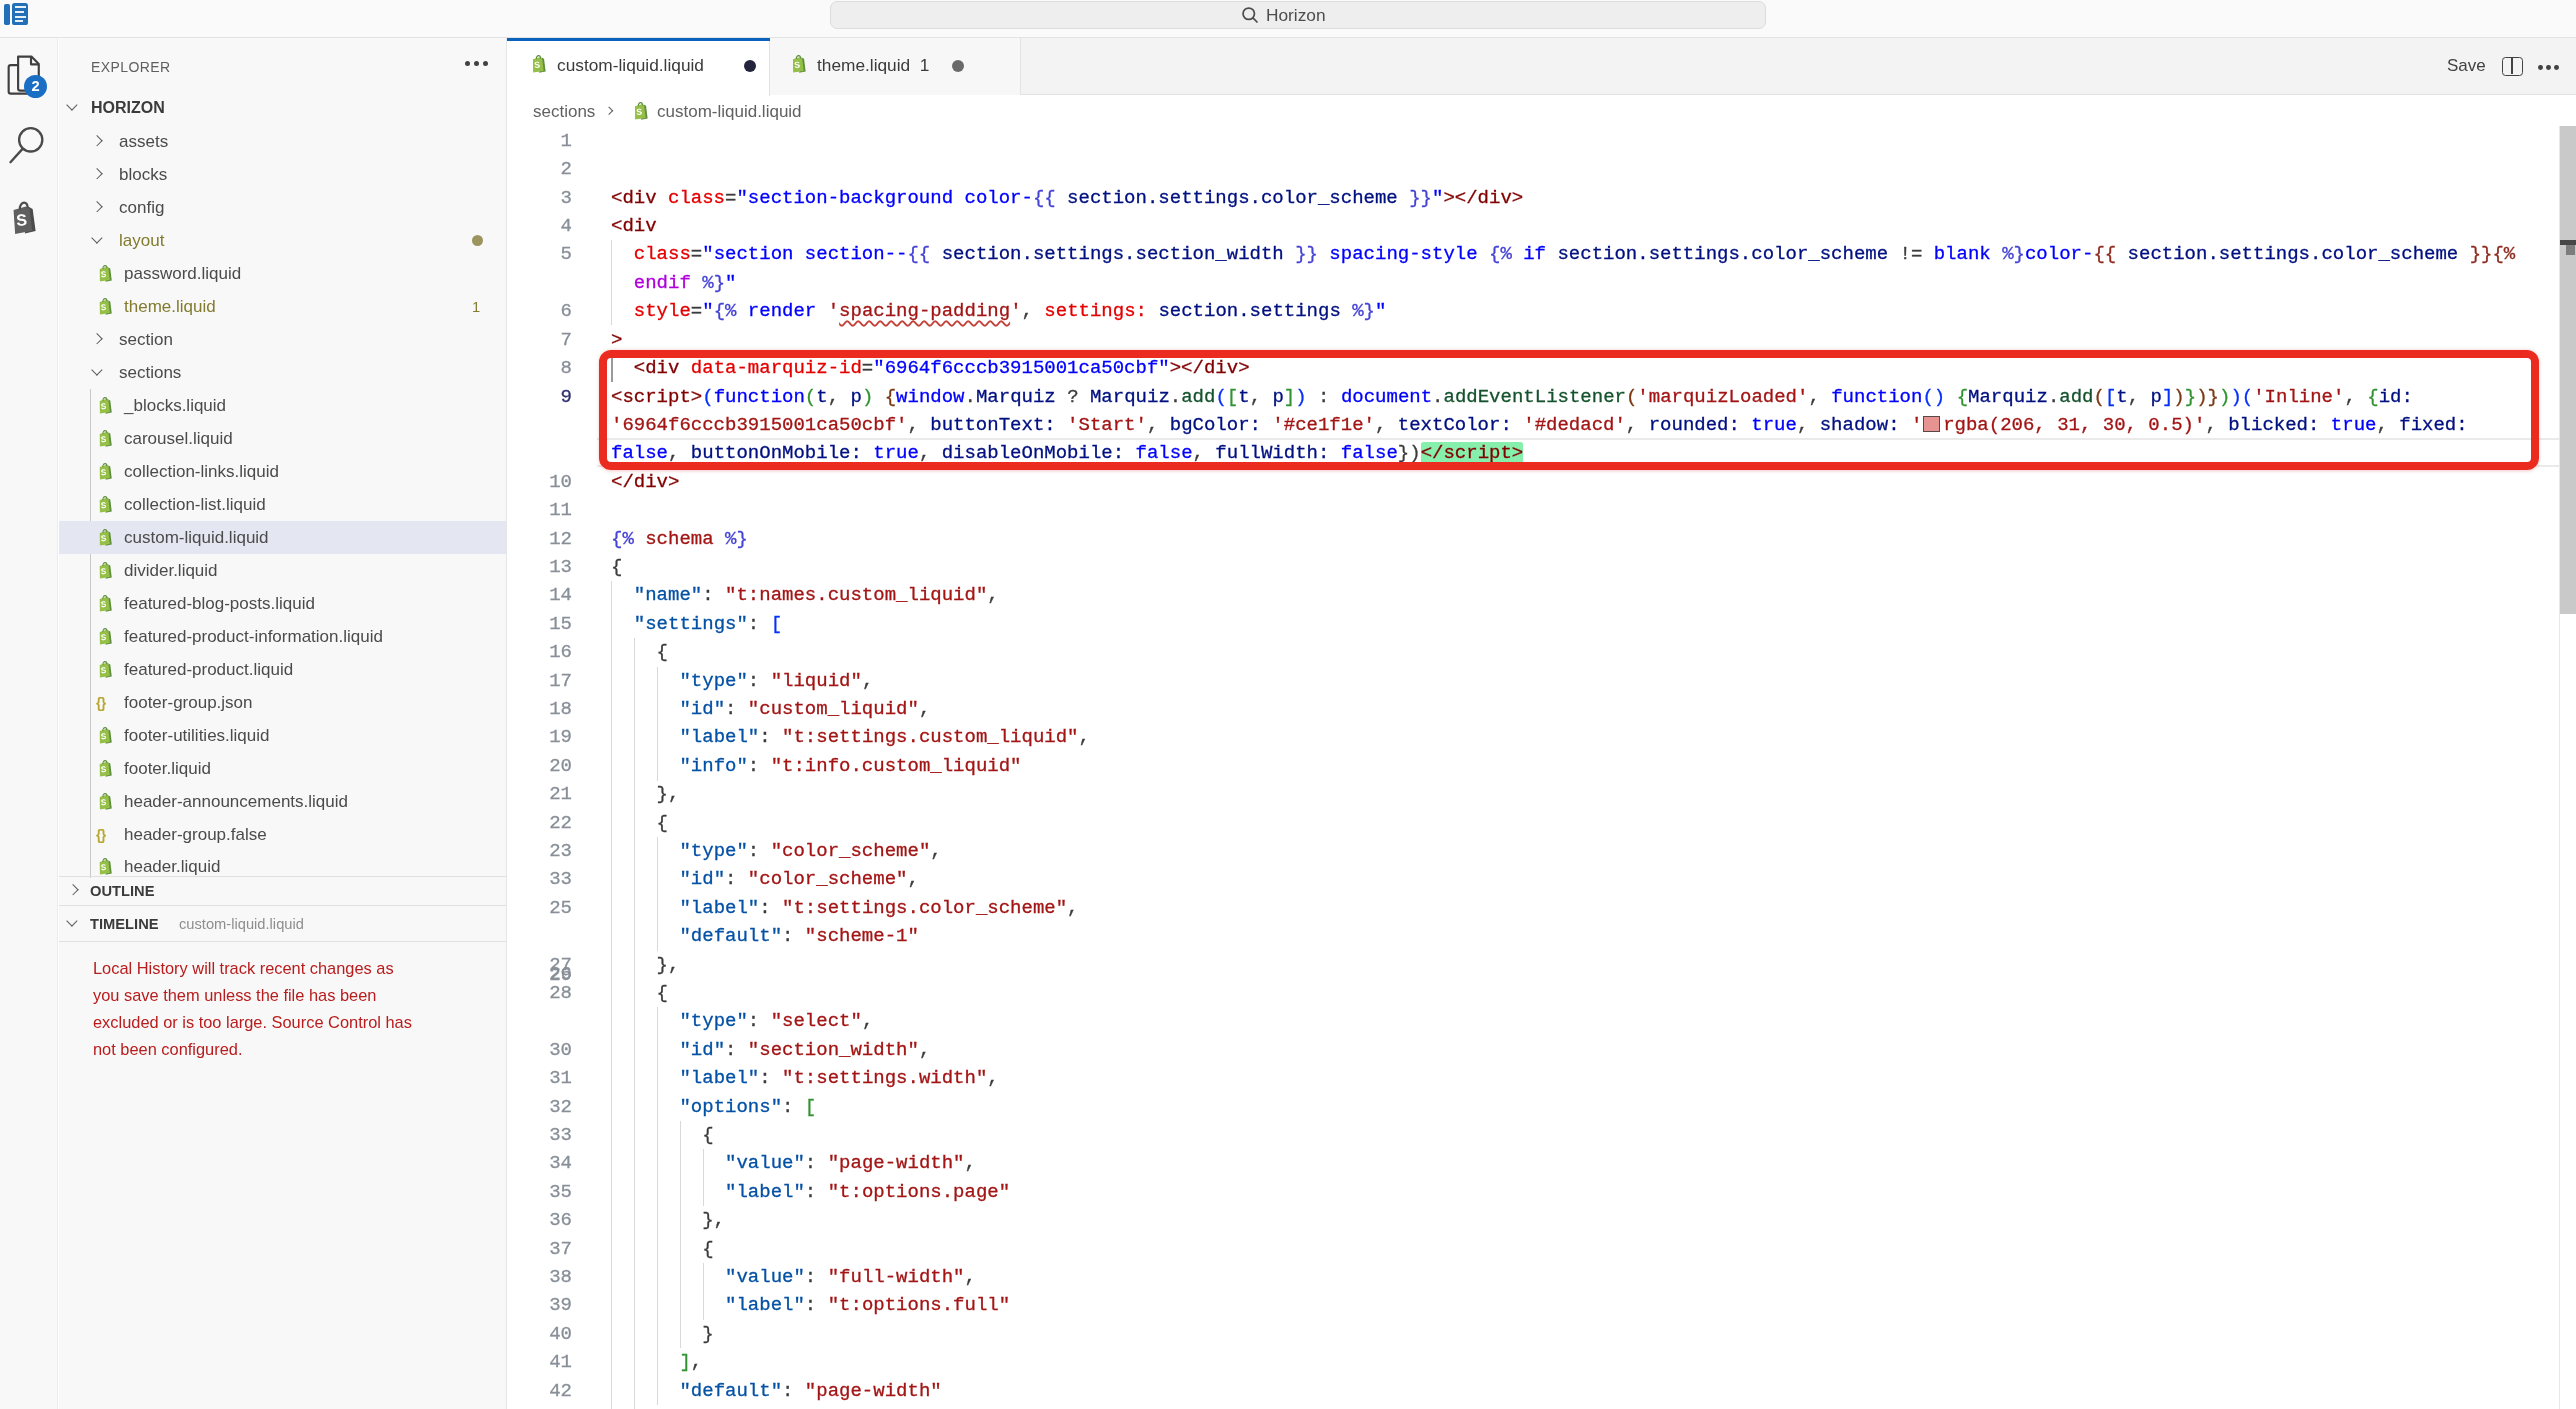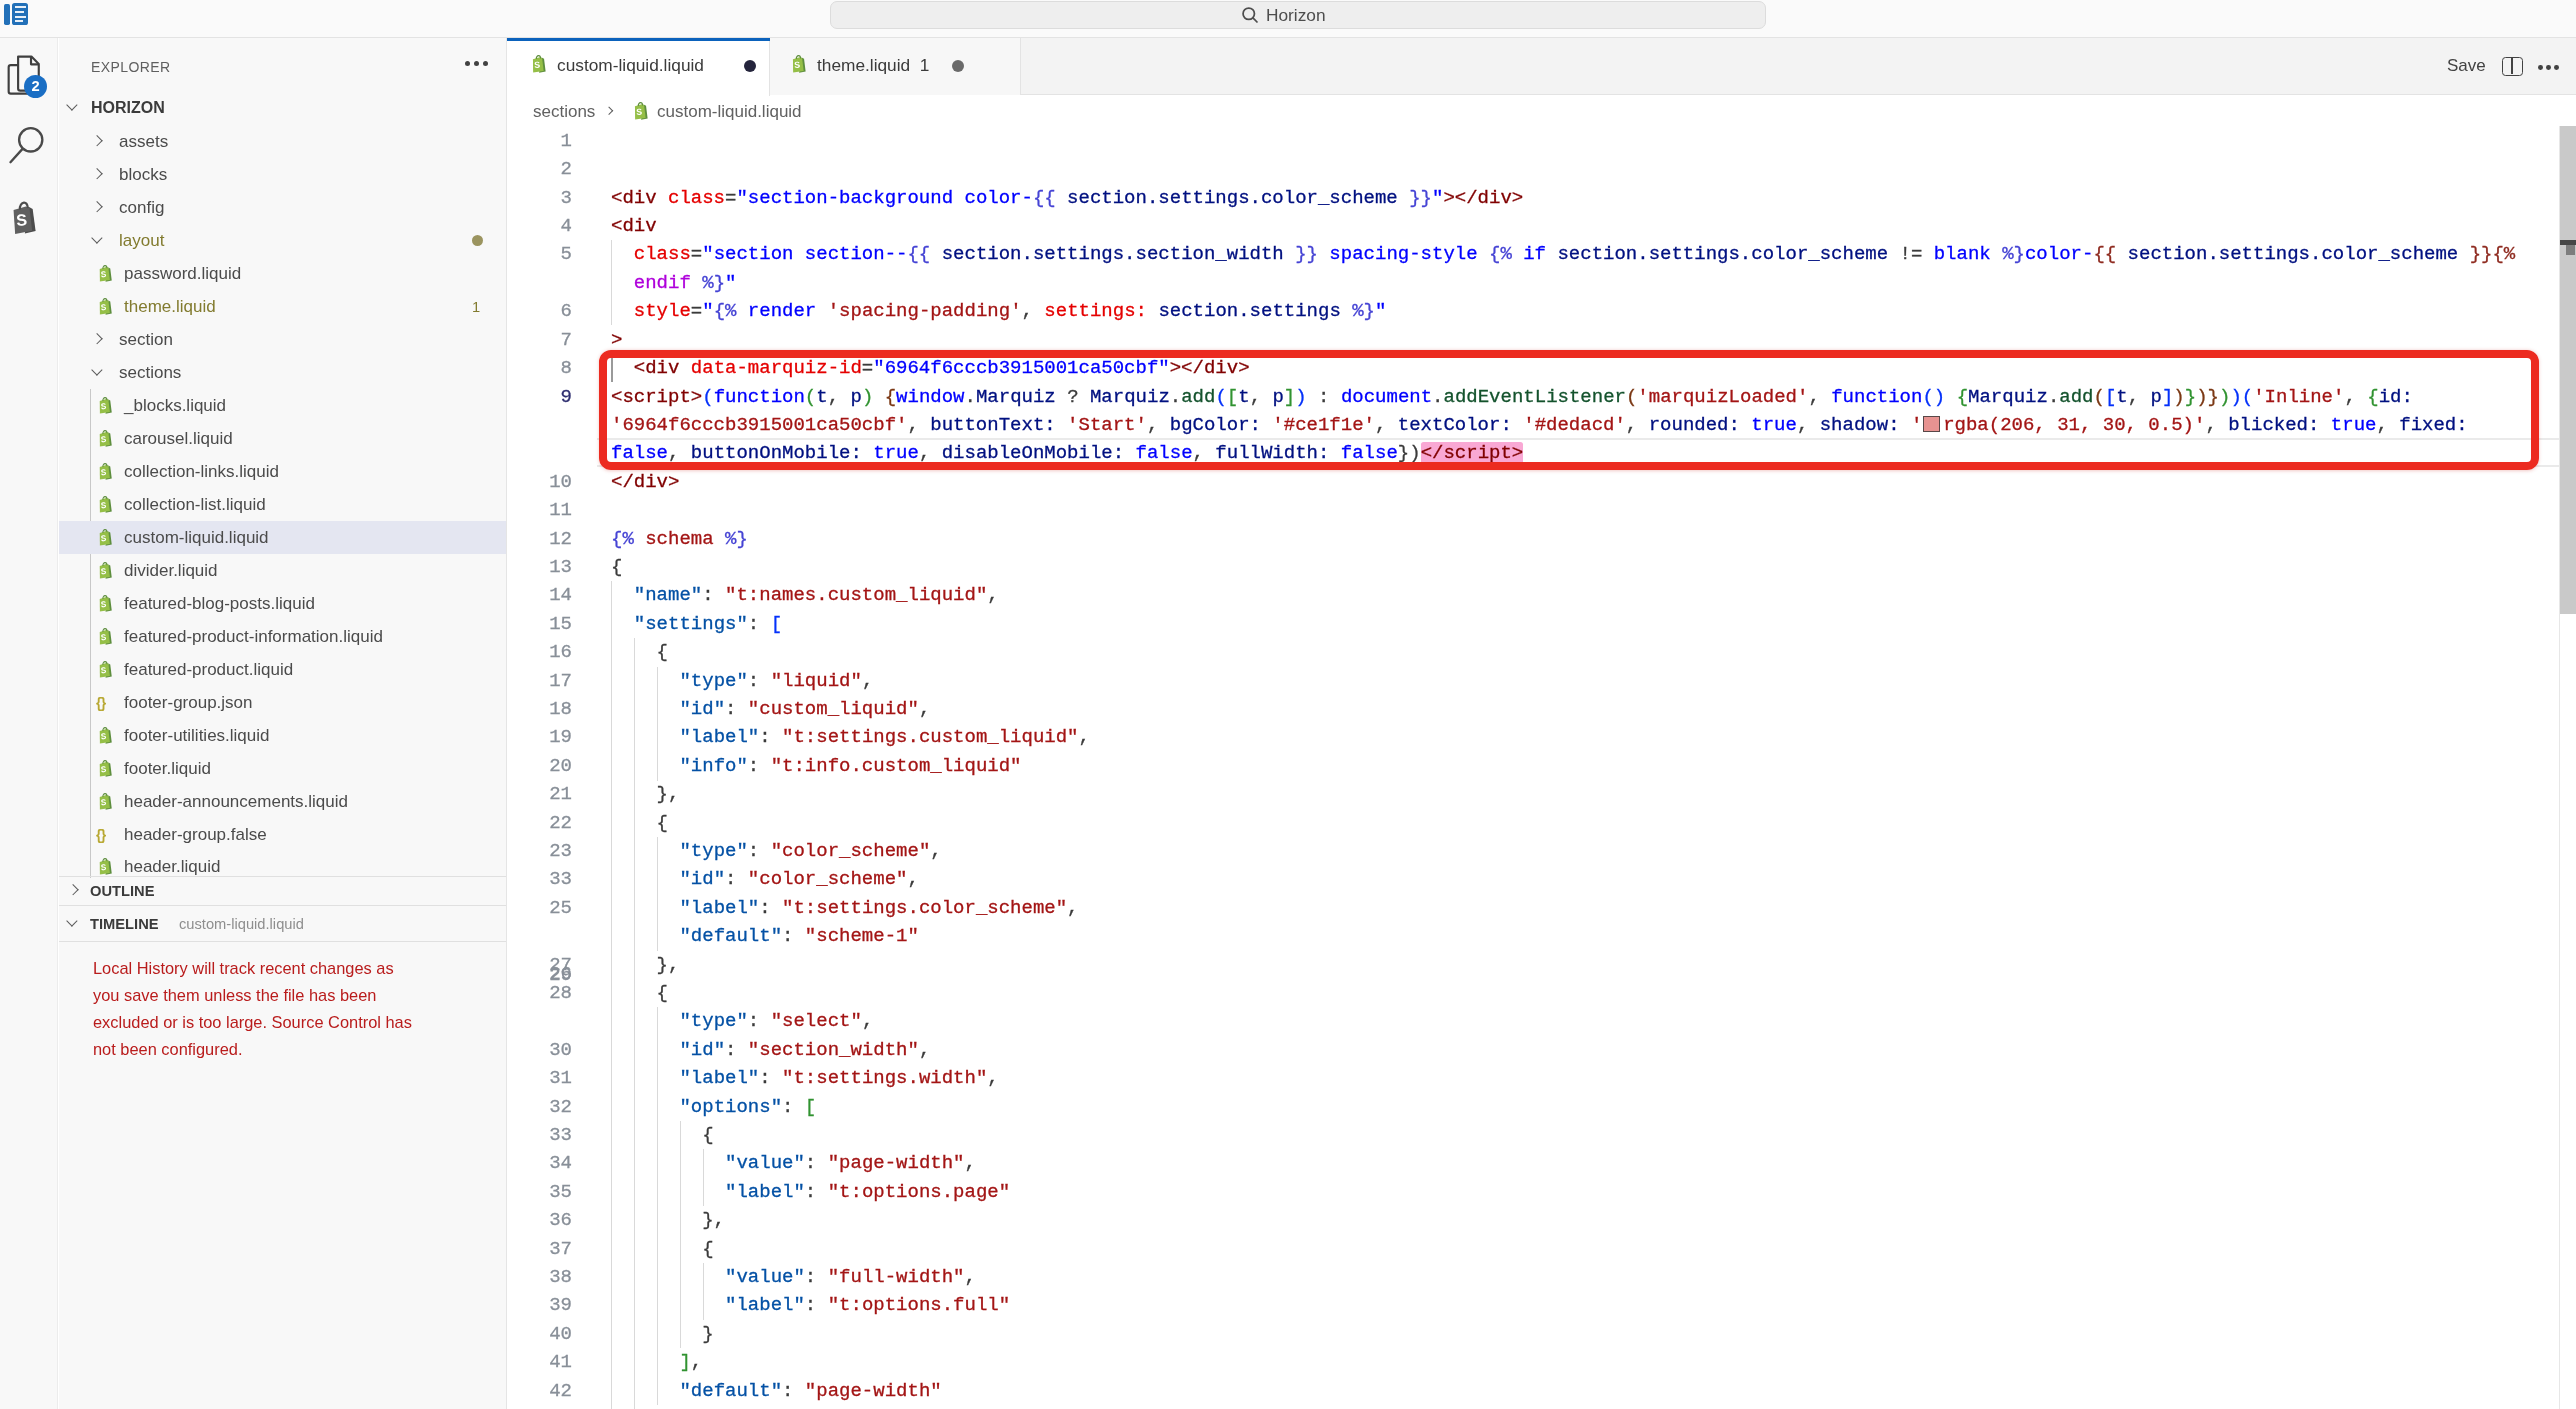--- a/index.html
+++ b/index.html
@@ -49,22 +49,22 @@
 .d3 span{position:absolute;width:4.8px;height:4.8px;border-radius:50%;background:#424242}
 
 #crumbs{position:absolute;left:507px;top:96px;width:2069px;height:30px;background:#fff}
 .bc{position:absolute;font-size:17px;color:#616161;white-space:nowrap}
 .ln{position:absolute;left:484px;width:88px;text-align:right;font-family:"Liberation Mono",monospace;font-size:19px;height:28px;line-height:28px;color:#888f98;-webkit-text-stroke:0.3px}
 .ln-a{color:#2f2f70}
 .cr{position:absolute;left:611px;white-space:pre;font-family:"Liberation Mono",monospace;font-size:19px;height:28px;line-height:28px;color:#3b3b3b;-webkit-text-stroke:0.3px}
 .m{color:#800000}.a{color:#e50000}.s{color:#0000ff}.n{color:#001080}.u{color:#14532d}
 .d{color:#a31515}.p{color:#af00db}.i{color:#4543d4}.k{color:#0000ff}.x{color:#3b3b3b}
 .B{color:#0431fa}.G{color:#319331}.W{color:#7b3814}.j{color:#0451a5}.r{color:#8f2b20}
-.dw{color:#a31515;text-decoration-style:wavy;text-decoration-color:#c3423a;text-decoration-thickness:1.7px;text-underline-offset:4.3px}
-.mh{color:#800000;background:#f9a8d4;border-radius:2.6px}
+.dw{color:#a31515;text-decoration:underline;text-decoration-style:wavy;text-decoration-color:#c3423a;text-decoration-thickness:1.7px;text-underline-offset:4.3px}
+.mh{color:#800000;background:#86efac;border-radius:2.6px}
 .gl{position:absolute;width:1.4px;background:#d9d9d9}
 .gd{position:absolute;width:1.7px;background:#9a9a9a}
 .clh{position:absolute;left:597px;width:1962px;height:1.7px;background:#eaeaea}
 .swatch{display:inline-block;width:16.4px;height:16.4px;margin:0 3.5px 0 0.9px;background:#e79391;border:1.7px solid #584848;vertical-align:-2.2px}
 
 #sbline{position:absolute;left:2559px;top:126px;width:0.9px;height:1284px;background:#e7e7e7}
 #sthumb{position:absolute;left:2560px;top:125px;width:15.6px;height:489px;background:#c9c9c9}
 #smark1{position:absolute;left:2560px;top:240px;width:15.6px;height:5.2px;background:#474747}
 #smark2{position:absolute;left:2566px;top:245px;width:8.7px;height:9.5px;background:#7d7d7d}
 

